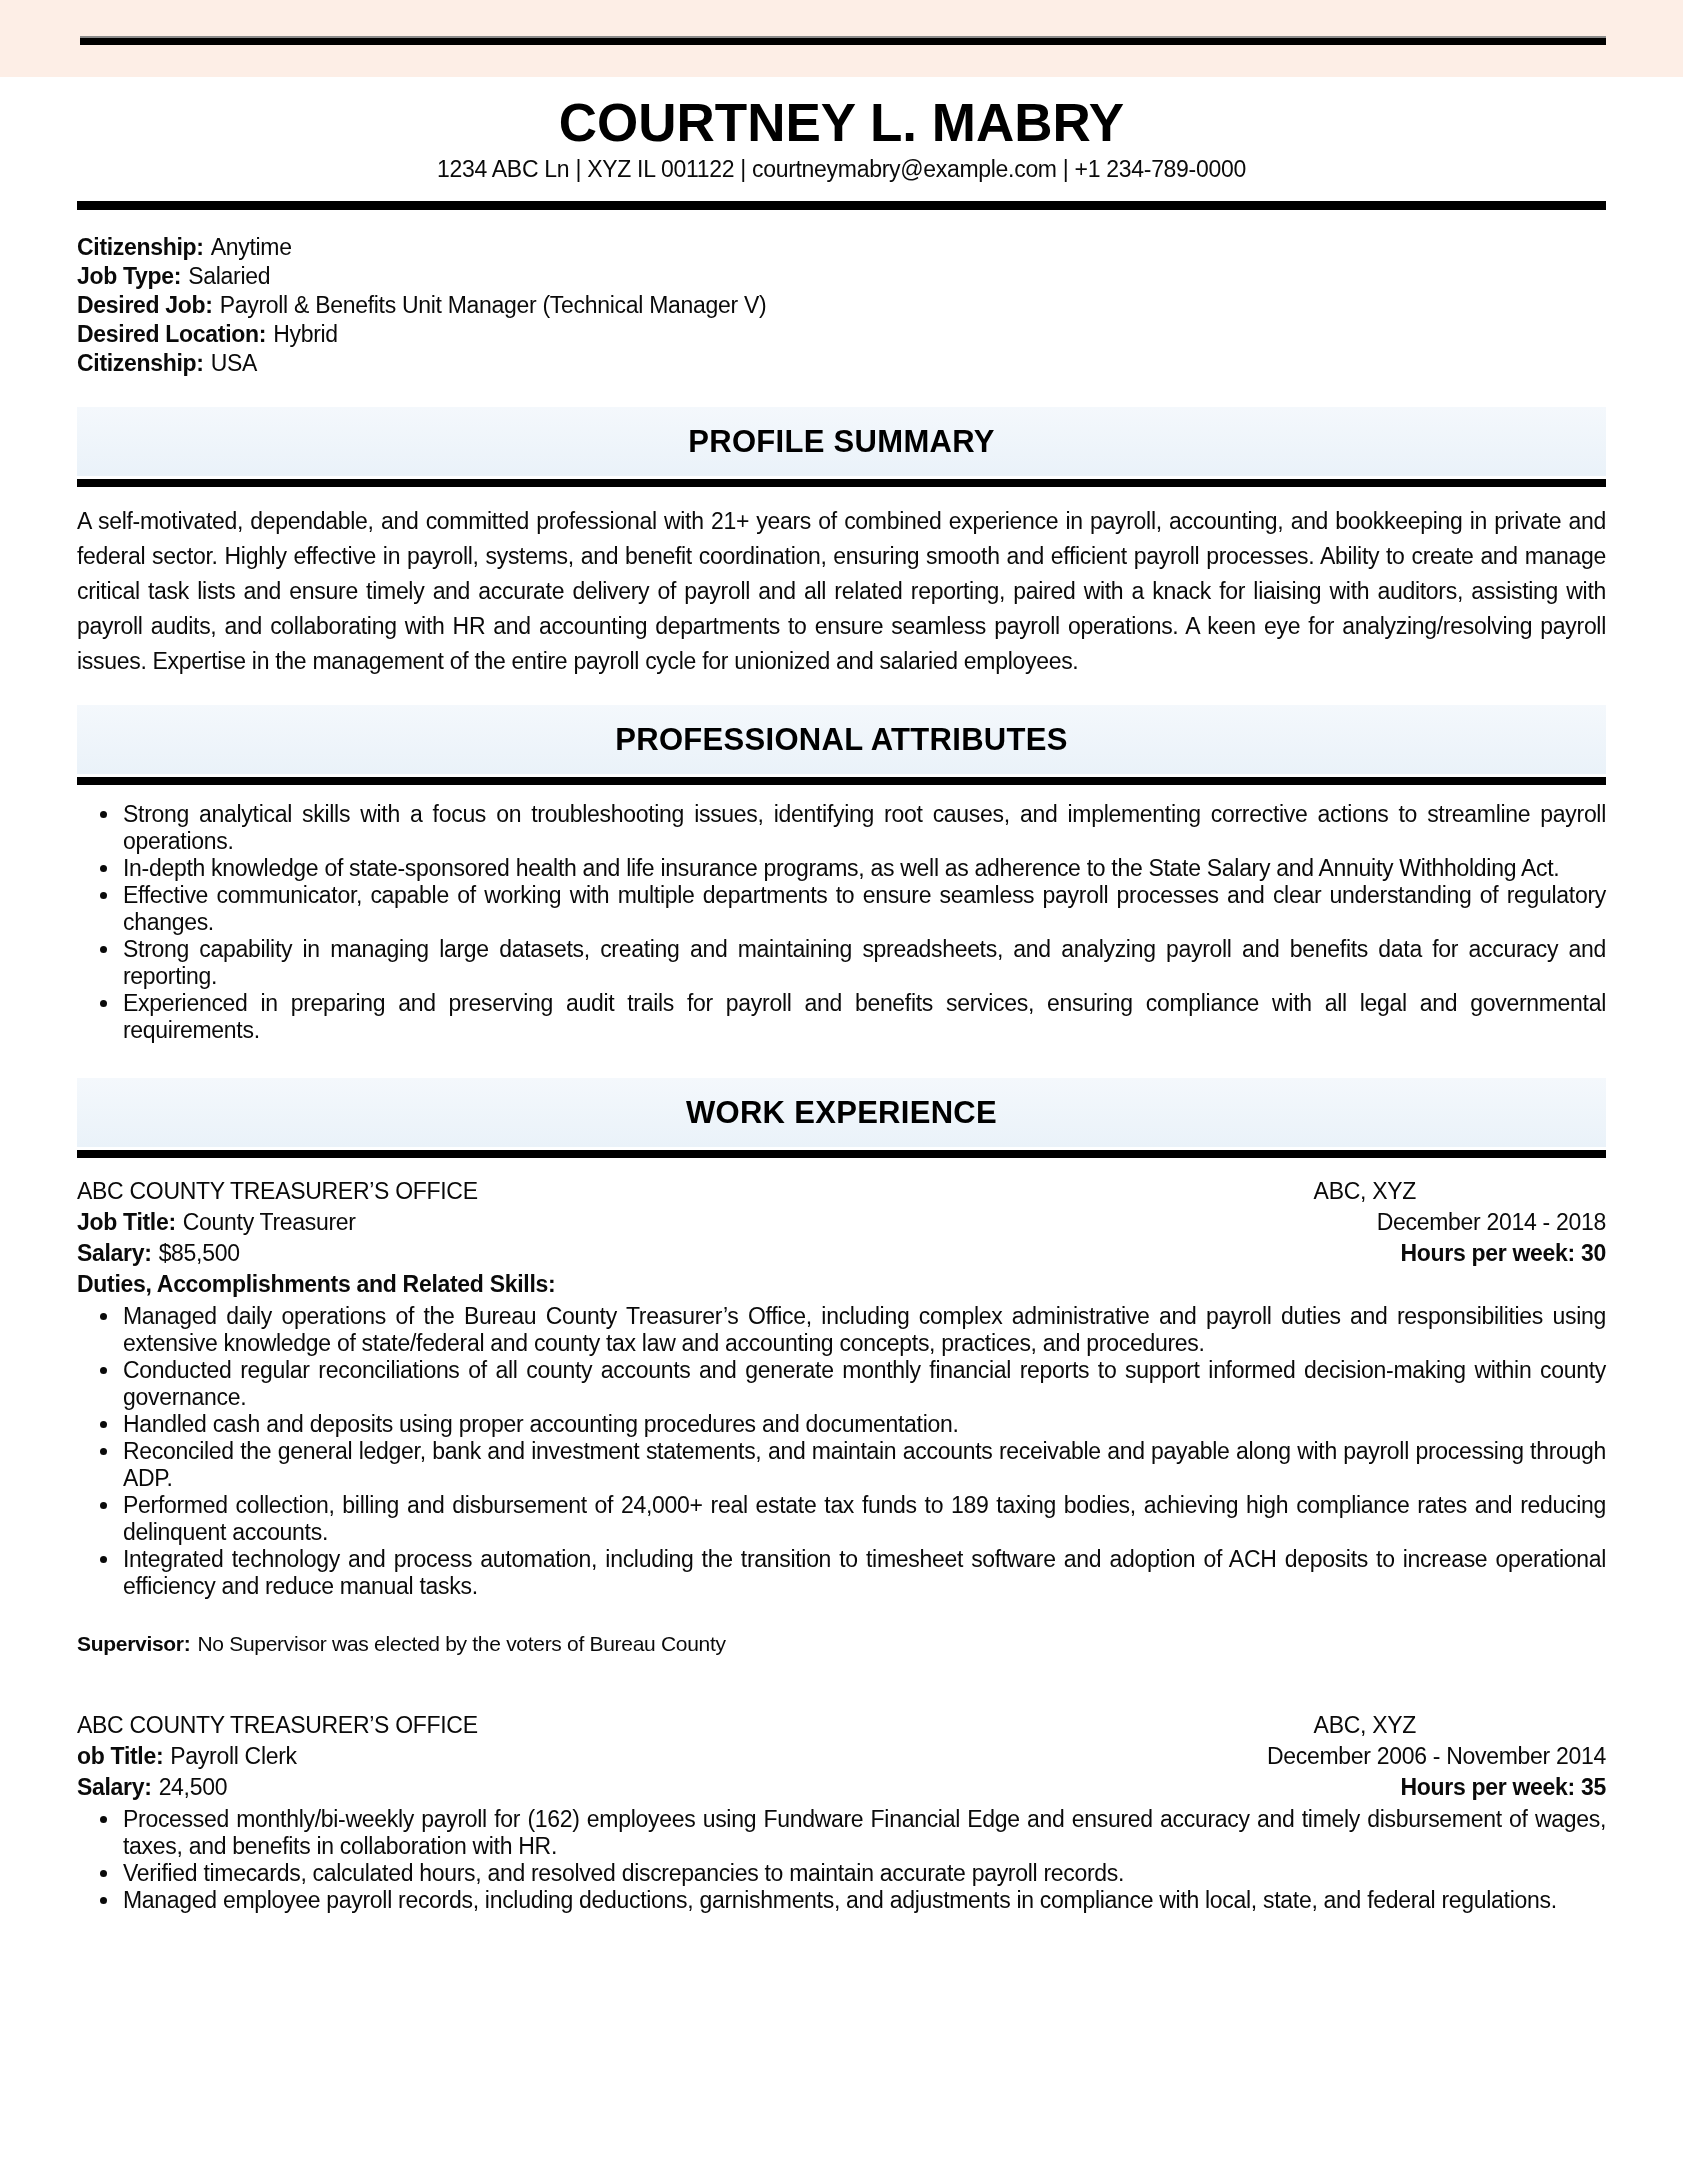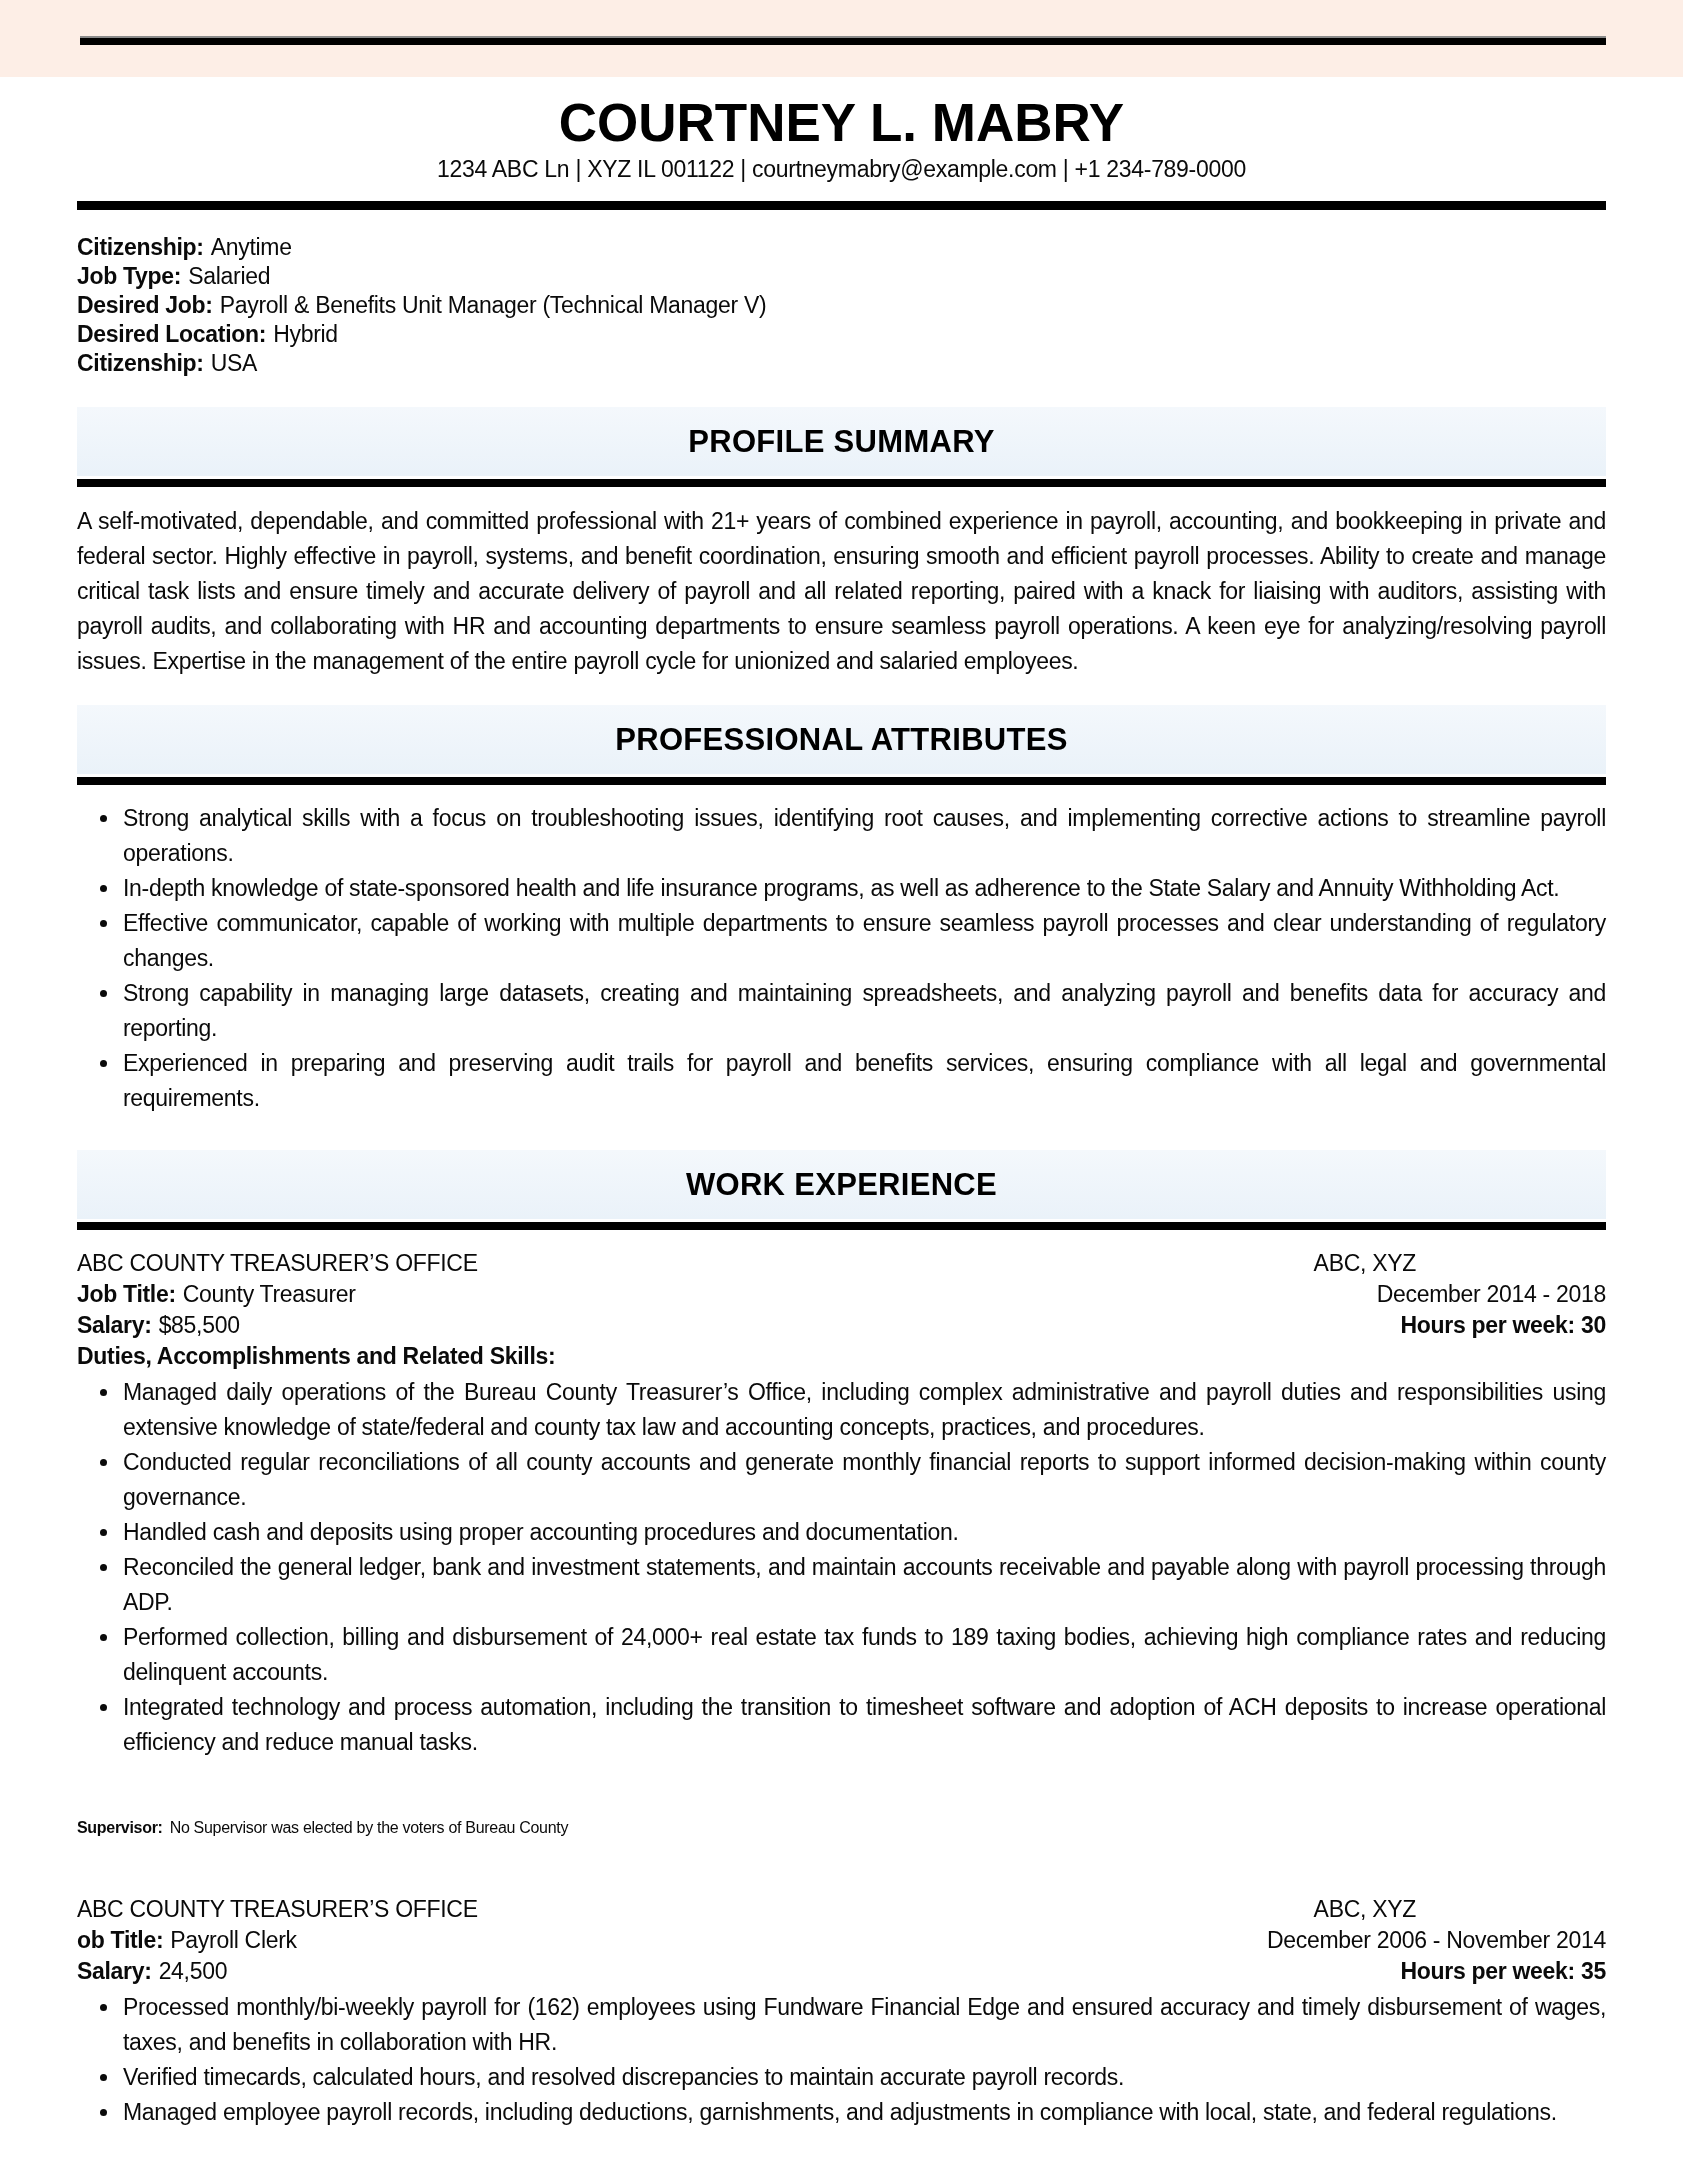--- a/index.html
+++ b/index.html
@@ -79,21 +79,21 @@
     font-size: 23px;
     line-height: 35px;
     text-align: justify;
     letter-spacing: -0.3px;
   }
 
   ul.bullets {
     margin: 16px 0 0 0;
     padding-left: 44px;
     font-size: 23px;
-    line-height: 35px;
+    line-height: 27px;
     text-align: justify;
     letter-spacing: -0.3px;
   }
   ul.bullets li { padding-left: 2px; }
 
   .band-attrs { margin-top: 26px; }
   .band-work  { margin-top: 34px; }
 
   .job { margin-top: 18px; font-size: 23px; letter-spacing: -0.3px; }
   .jobrow {
@@ -101,22 +101,22 @@
     justify-content: space-between;
     line-height: 31px;
   }
   .jobrow .right-loc { padding-right: 190px; }
   .bold { font-weight: bold; }
   .lbl { font-weight: bold; margin-right: 7px; }
   .duties-label { font-weight: bold; line-height: 31px; }
   .job ul.bullets { margin-top: 3px; }
 
   .supervisor {
-    margin-top: 52px;
-    font-size: 16px;
+    margin-top: 28px;
+    font-size: 21px;
     line-height: 31px;
     letter-spacing: -0.3px;
   }
   .job2 { margin-top: 51px; }
 </style>
 </head>
 <body>
 
 <div>
 

